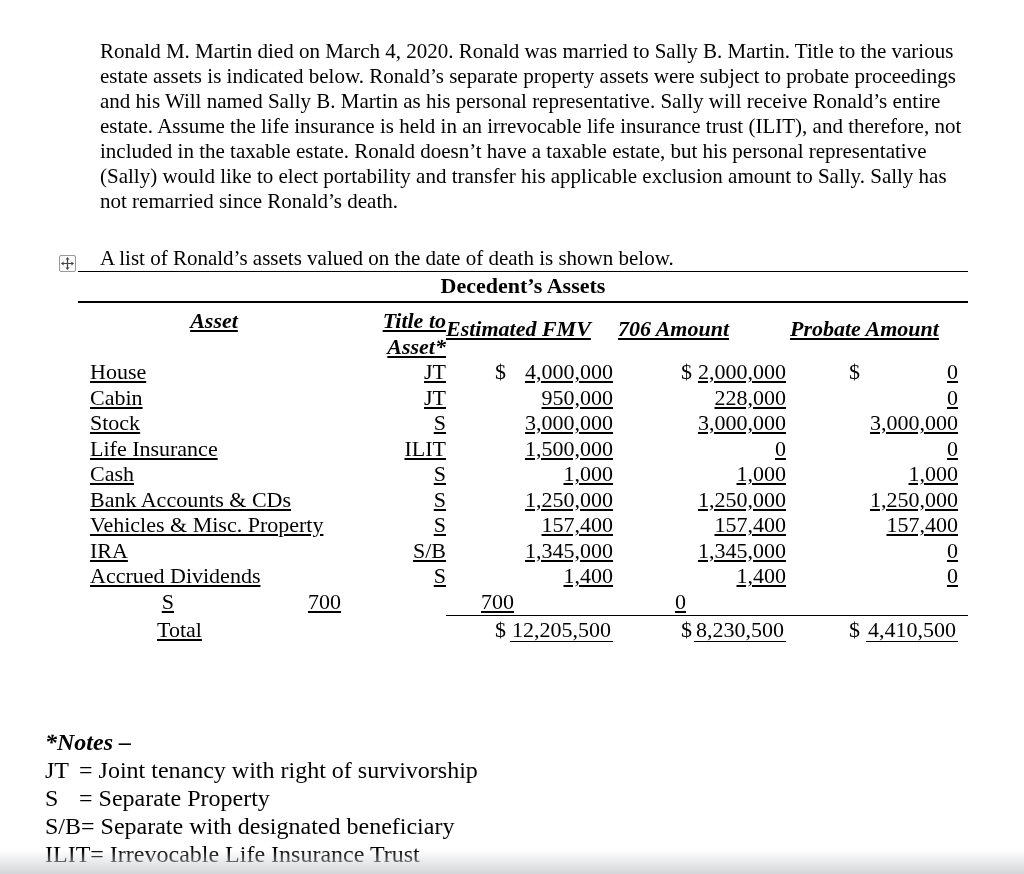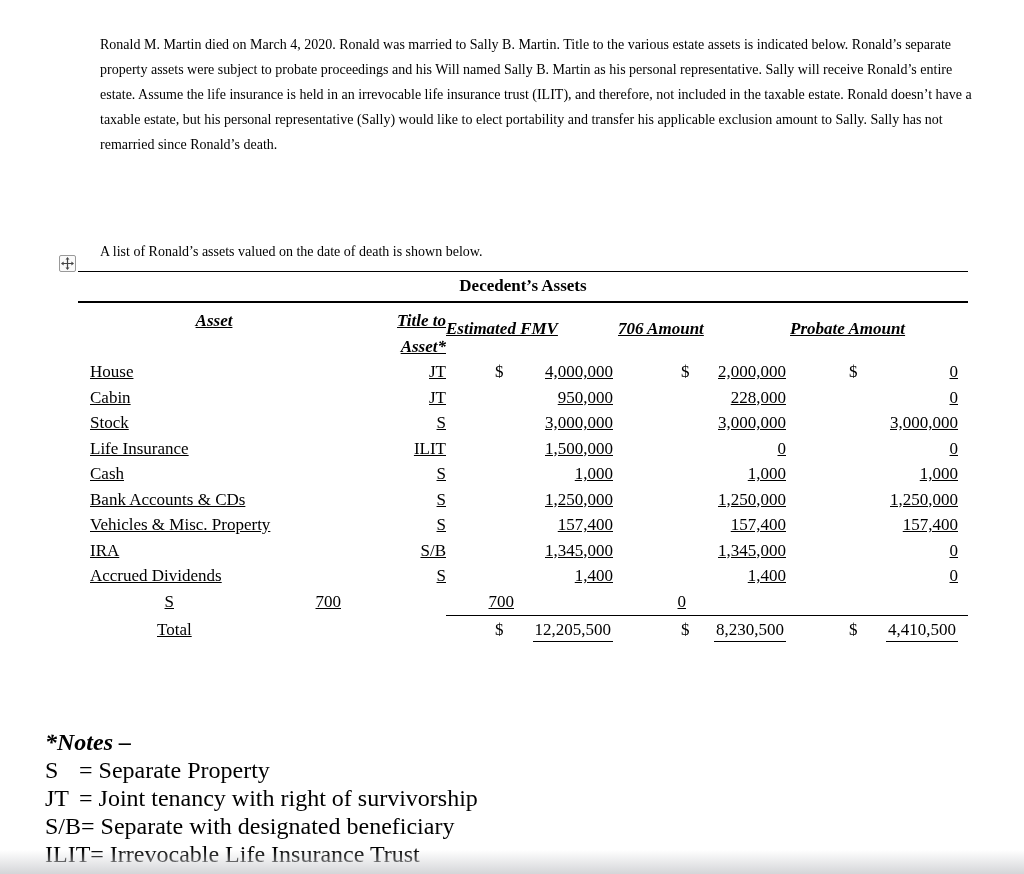--- a/index.html
+++ b/index.html
@@ -7,38 +7,38 @@
     position:relative;
     width:1024px;height:874px;
     background:#fff;
     overflow:hidden;
     font-family:"Liberation Serif","DejaVu Serif",serif;
     color:#000;
   }
   
   .para{
     position:absolute;left:100px;width:872px;
-    font-size:14px;line-height:25px;
+    font-size:21px;line-height:25px;
     text-align:left;
   }
   #p1{top:18px;}
   #p2{top:225px;}
   
   .handle{
     position:absolute;left:59px;top:255px;
     width:17px;height:17px;
     background:#fafafa;border:1px solid #999;border-radius:2px;
     display:flex;align-items:center;justify-content:center;
     box-sizing:border-box;cursor:move;
   }
   .handle svg{display:block;}
   
   .tbl{
     position:absolute;left:78px;top:271px;width:890px;
-    font-size:17px;
+    font-size:22px;
   }
   .tbl-title{
     border-top:1.5px solid #000;
     border-bottom:2px solid #000;
     text-align:center;font-weight:bold;
     padding:2px 0 3px 0;
     line-height:24px;
   }
   .hdr{
     display:flex;
@@ -203,21 +203,21 @@
       <div class="c c2"></div>
       <div class="c c3 money"><span class="dollar">$</span><span class="u">12,205,500</span></div>
       <div class="c c4 money"><span class="dollar">$</span><span class="u">8,230,500</span></div>
       <div class="c c5 money"><span class="dollar">$</span><span class="u">4,410,500</span></div>
     </div>
 
   </div>
 
   <div class="notes">
     <div class="notes-title">*Notes –</div>
+    <div class="note-line"><span class="abbr">JT</span><span>= Joint tenancy with right of survivorship</span></div>
     <div class="note-line"><span class="abbr">S</span><span>= Separate Property</span></div>
-    <div class="note-line"><span class="abbr">JT</span><span>= Joint tenancy with right of survivorship</span></div>
     <div class="note-line"><span class="abbr">S/B</span><span>= Separate with designated beneficiary</span></div>
     <div class="note-line"><span class="abbr">ILIT</span><span>= Irrevocable Life Insurance Trust</span></div>
   </div>
 
   <div class="bottom-fade"></div>
 
 </div>
 
 </body></html>

